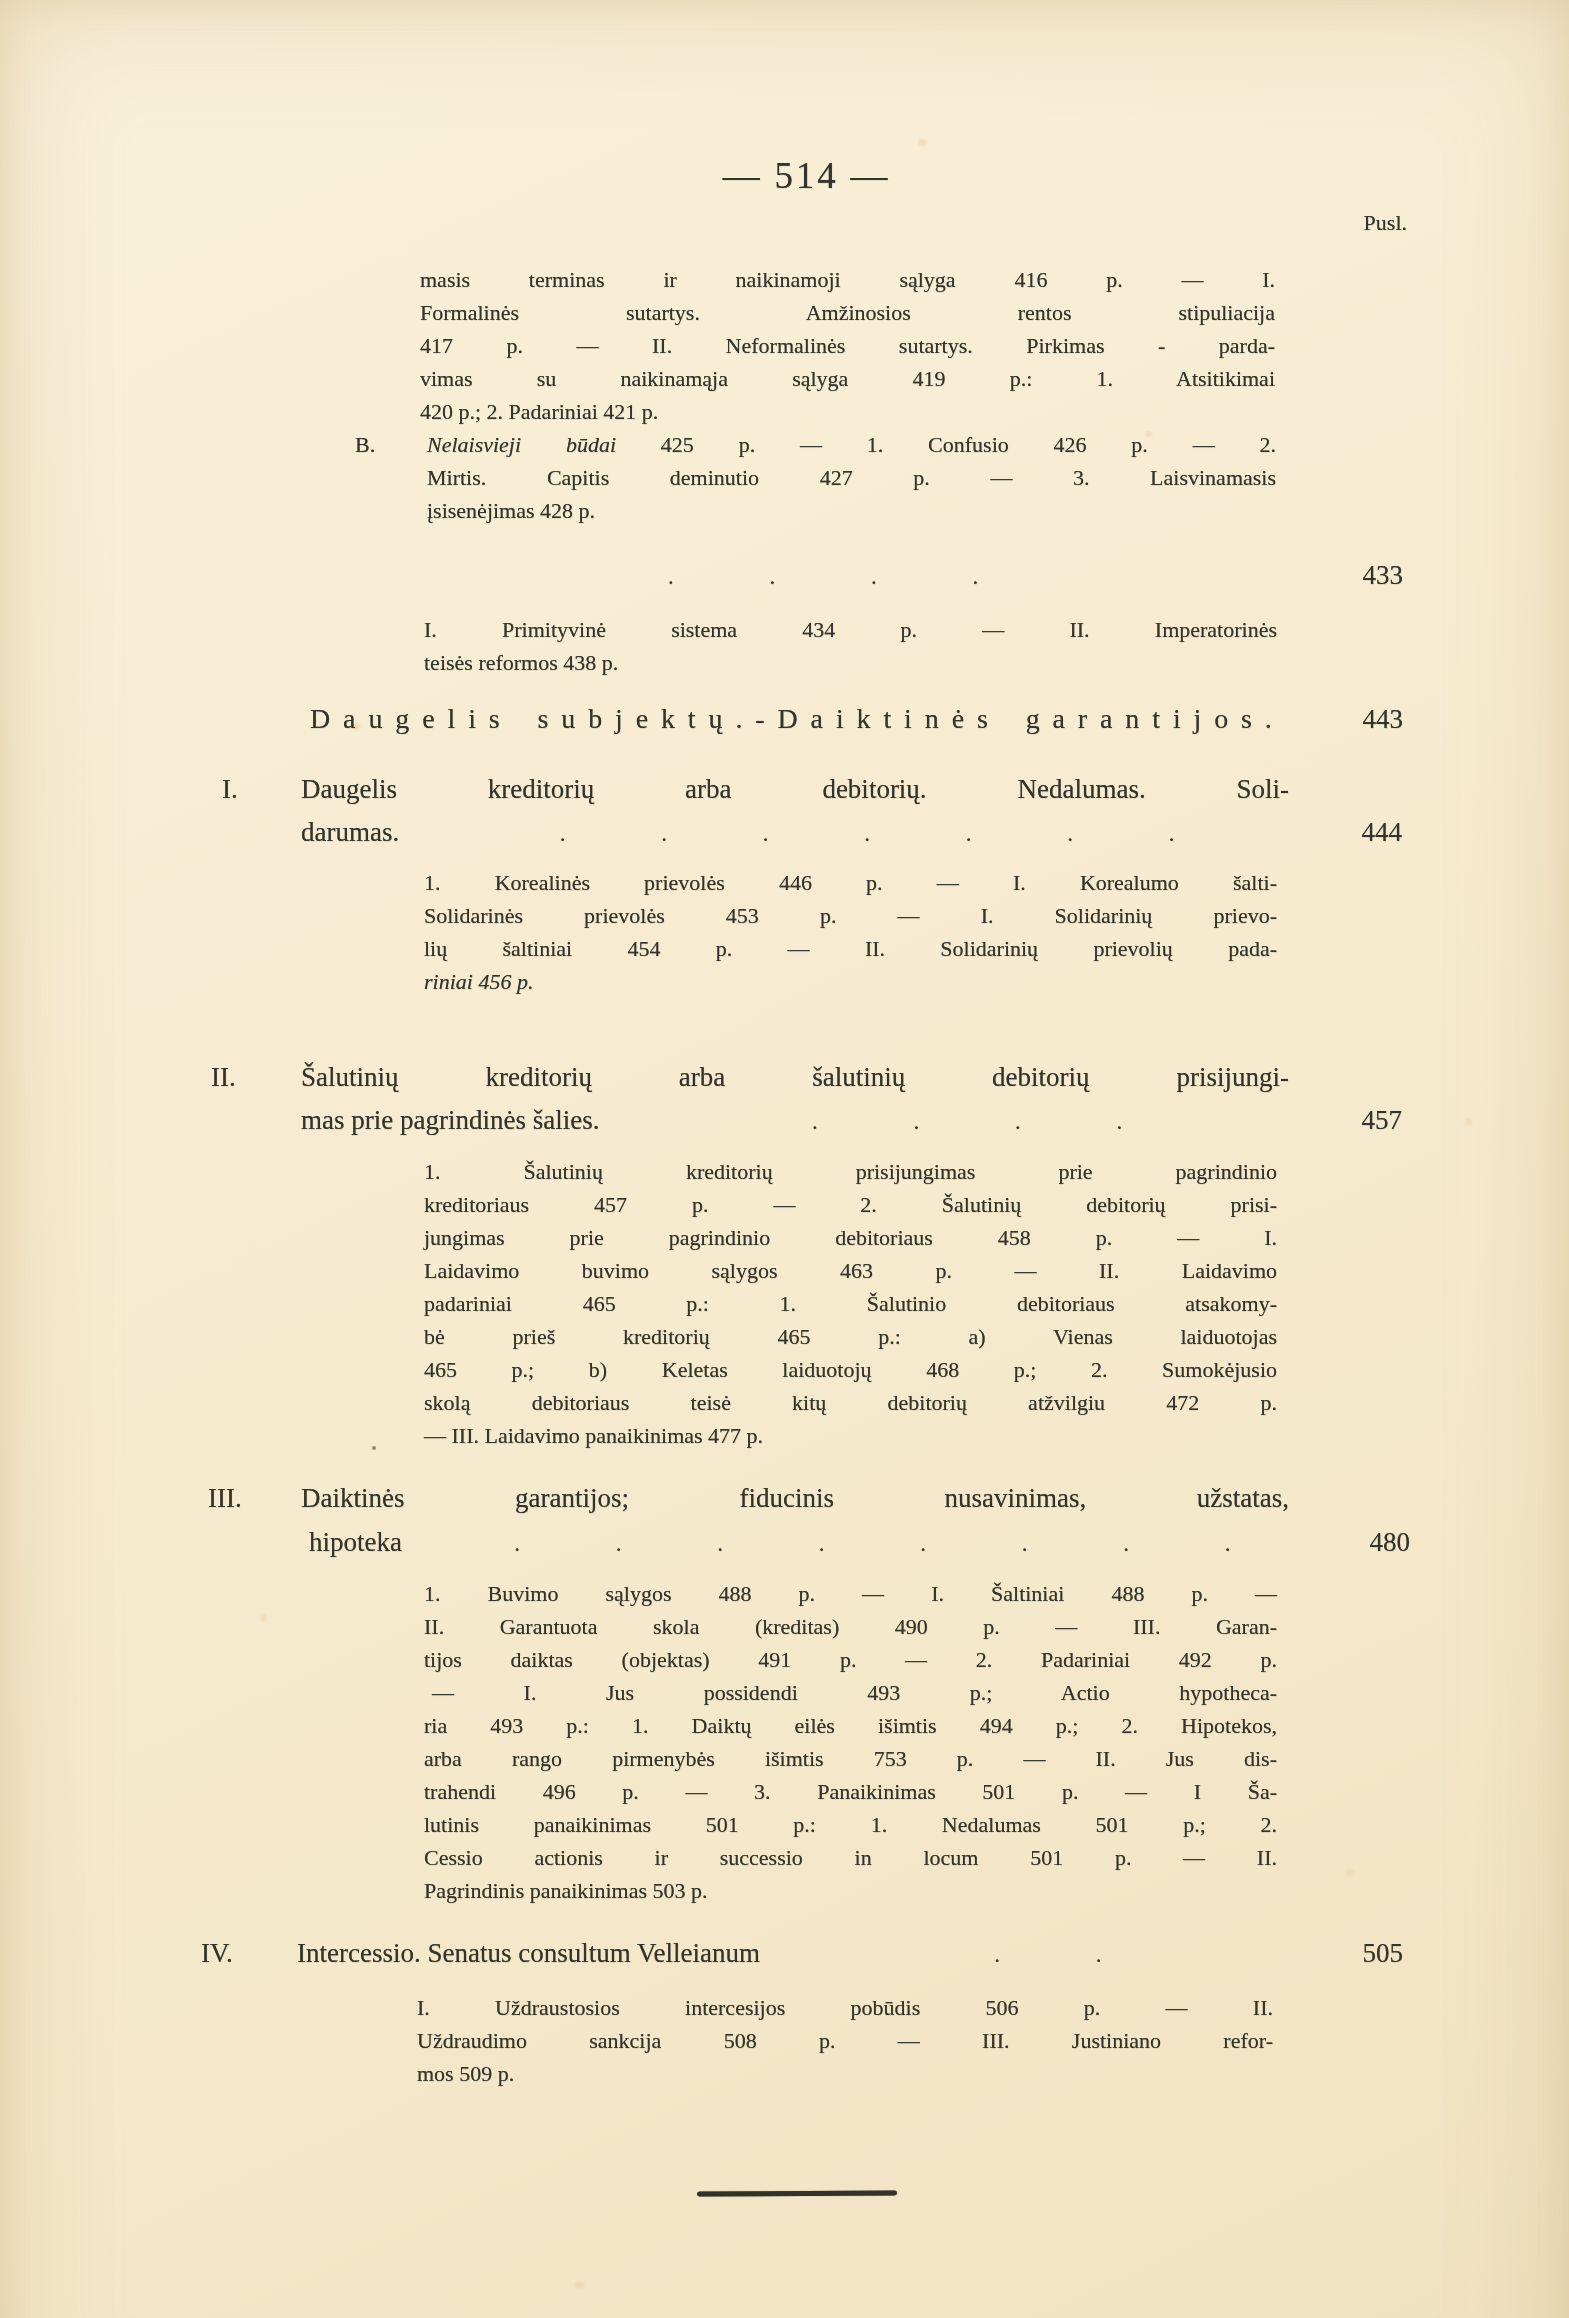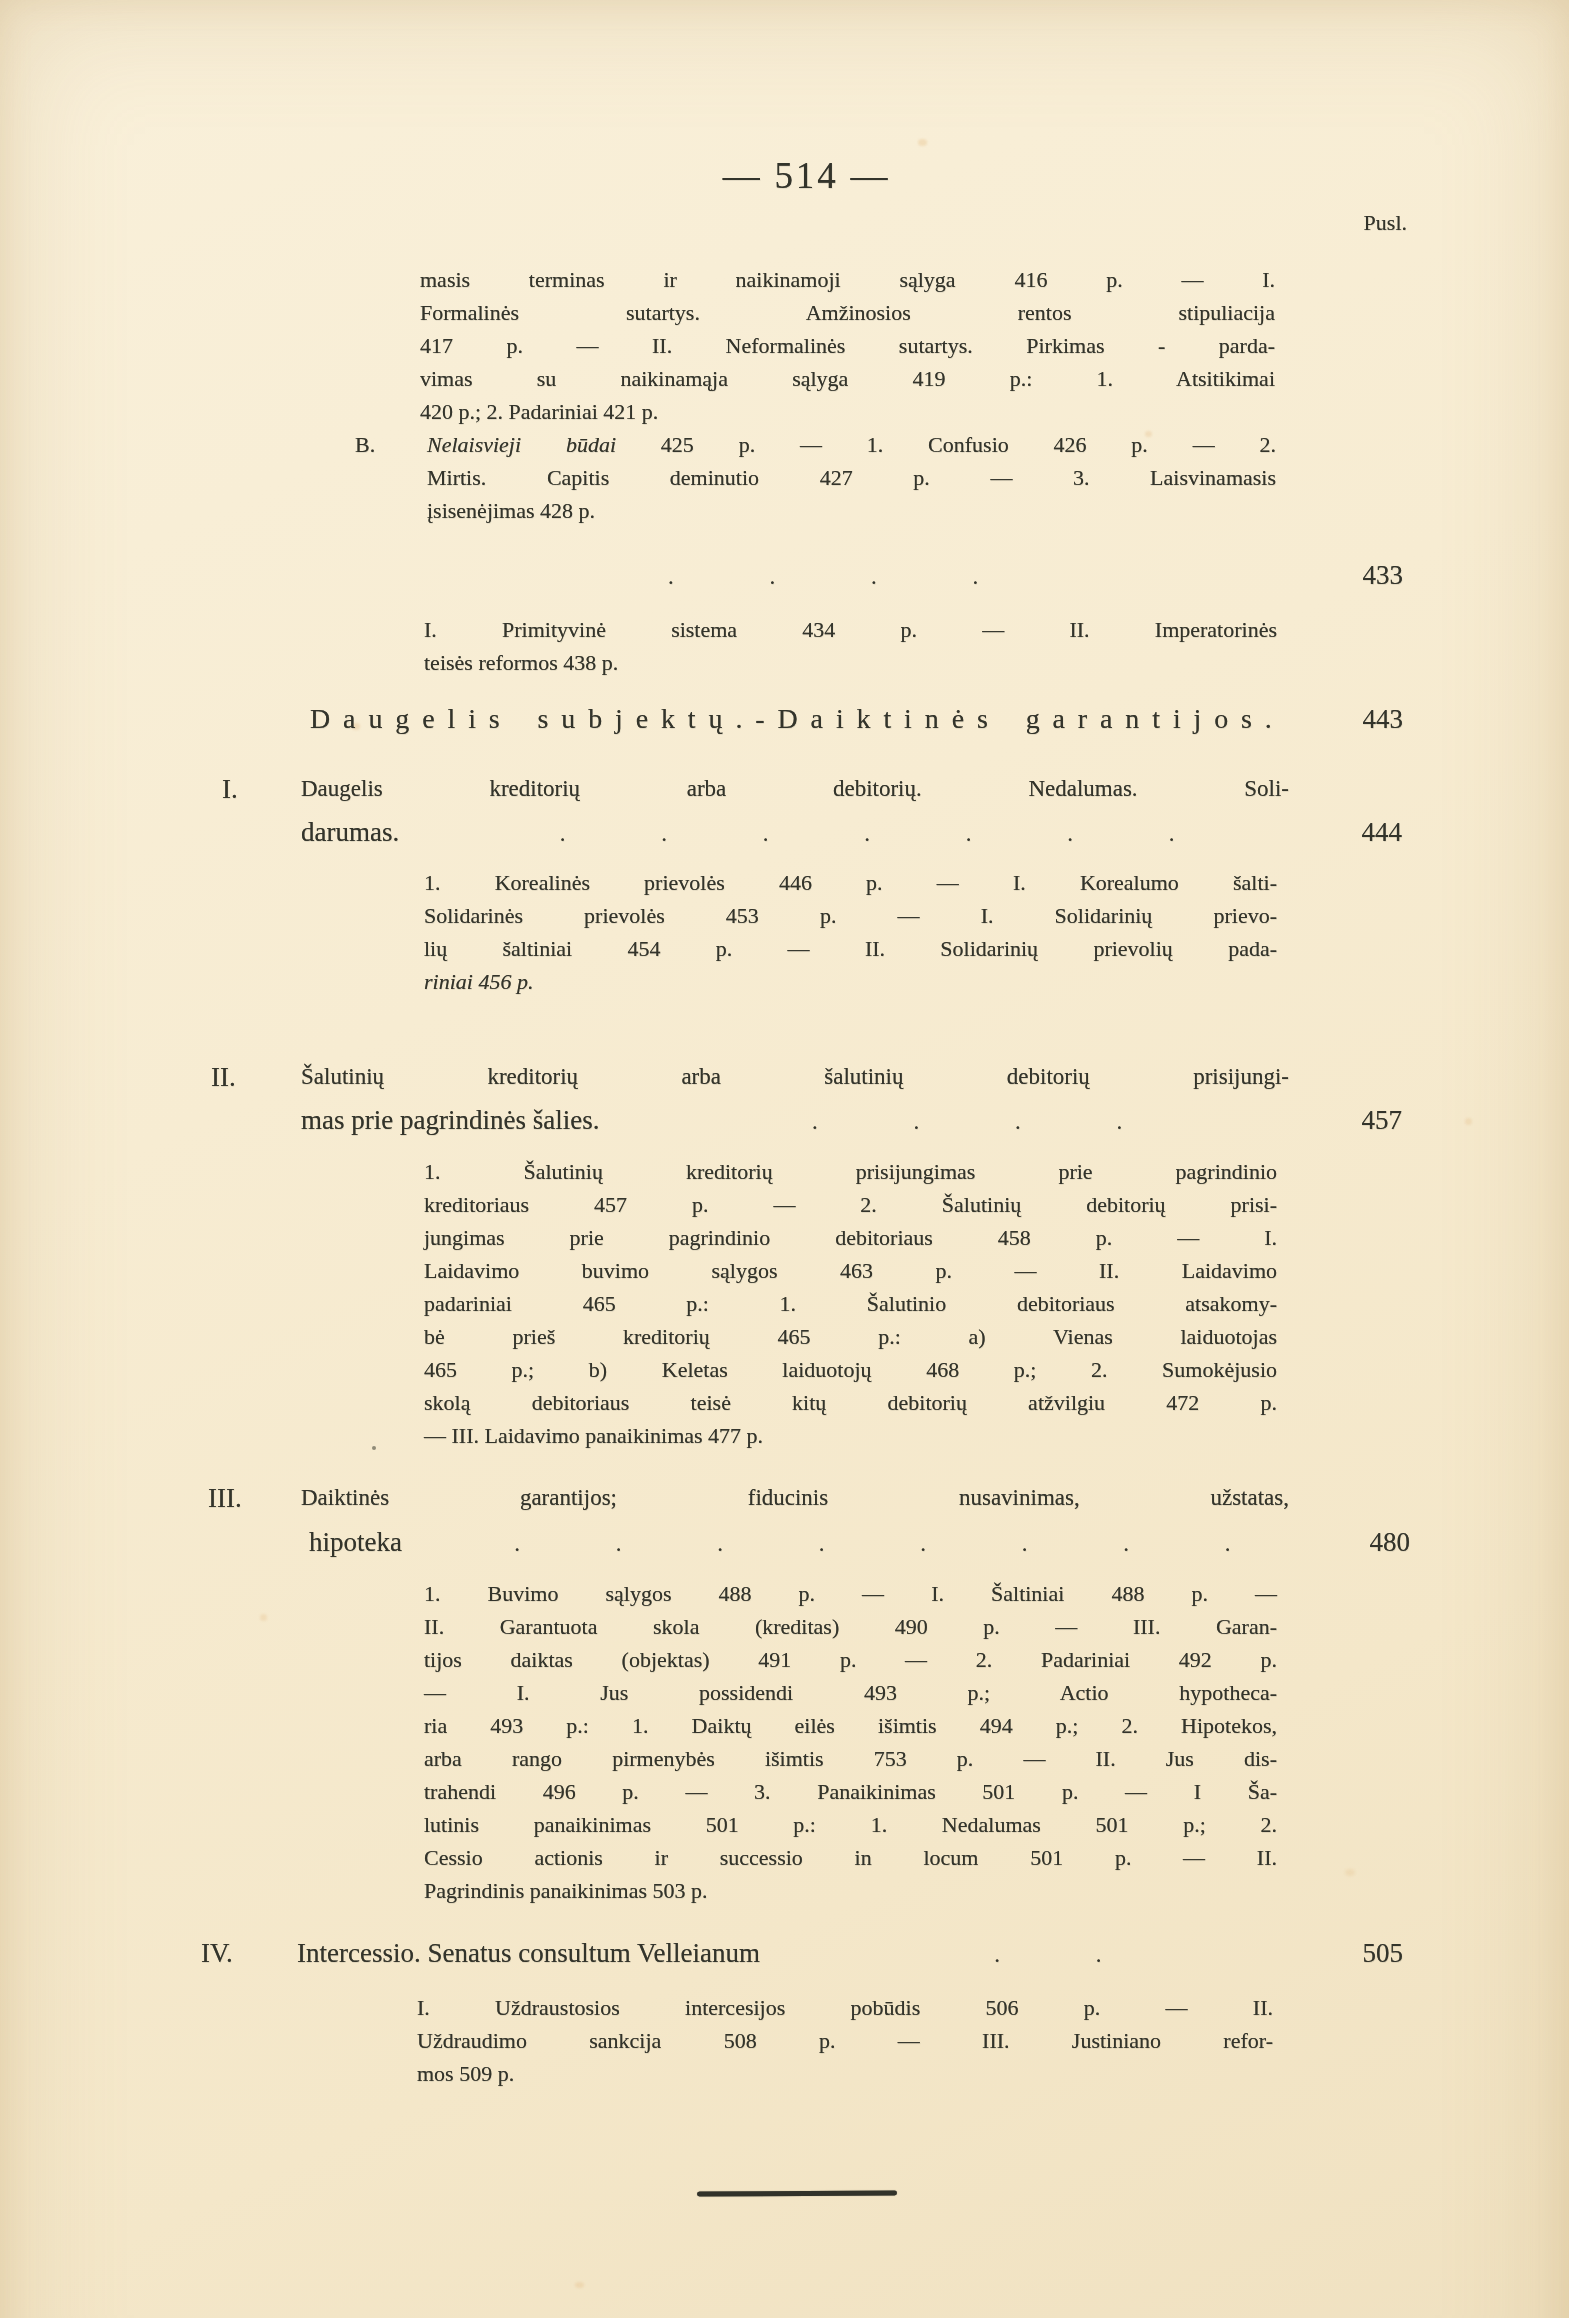--- a/index.html
+++ b/index.html
@@ -18,21 +18,21 @@
   .abs{position:absolute;}
   
   .pageno{font-size:37px;letter-spacing:2.8px;text-align:center;}
   .pusl{font-size:22px;text-align:right;}
   
   .para{position:absolute;font-size:22px;line-height:33px;}
   .para .ln{height:33px;}
   .jline{text-align:justify;text-align-last:justify;-moz-text-align-last:justify;word-spacing:0.06em;}
   .lline{text-align:left;text-align-last:left;}
   
-  .entryline{position:absolute;font-size:23px;line-height:44px;text-align:justify;text-align-last:justify;-moz-text-align-last:justify;}
+  .entryline{position:absolute;font-size:27px;line-height:44px;text-align:justify;text-align-last:justify;-moz-text-align-last:justify;}
   .romlabel{position:absolute;font-size:27px;line-height:44px;}
   
   .leader{position:absolute;display:flex;align-items:baseline;font-size:27px;line-height:44px;}
   .leader .ltext{white-space:nowrap;}
   .leader .dots{flex:1;text-align:center;word-spacing:90px;white-space:nowrap;overflow:hidden;font-size:23px;}
   .leader .pnum{min-width:67px;text-align:right;font-size:27px;}
   .h1sp{letter-spacing:0.55em;word-spacing:0.45em;font-size:28px;}
   .h2sp{letter-spacing:0.46em;word-spacing:0.18em;font-size:28px;}
   .it{font-style:italic;}
   .rule{position:absolute;background:#31322a;border-radius:2.8px;transform:rotate(-0.35deg);
@@ -129,21 +129,21 @@
 <div class="leader ink" style="left:301px;top:1520px;width:1101px;margin-left:8px;">
   <span class="ltext">hipoteka</span>
   <span class="dots">. . . . . . . .</span>
   <span class="pnum">480</span>
 </div>
 
 <div class="para ink" style="left:424px;top:1577px;width:853px;line-height:33px;">
   <div class="ln jline" style="height:33px;">1. Buvimo sąlygos 488 p. — I. Šaltiniai 488 p. —</div>
   <div class="ln jline" style="height:33px;">II. Garantuota skola (kreditas) 490 p. — III. Garan-</div>
   <div class="ln jline" style="height:33px;">tijos daiktas (objektas) 491 p. — 2. Padariniai 492 p.</div>
-  <div class="ln jline" style="height:33px;">— I. Jus possidendi 493 p.; Actio hypotheca-</div>
+  <div class="ln jline" style="height:33px;margin-left:8px;">— I. Jus possidendi 493 p.; Actio hypotheca-</div>
   <div class="ln jline" style="height:33px;">ria 493 p.: 1. Daiktų eilės išimtis 494 p.; 2. Hipotekos,</div>
   <div class="ln jline" style="height:33px;">arba rango pirmenybės išimtis 753 p. — II. Jus dis-</div>
   <div class="ln jline" style="height:33px;">trahendi 496 p. — 3. Panaikinimas 501 p. — I Ša-</div>
   <div class="ln jline" style="height:33px;">lutinis panaikinimas 501 p.: 1. Nedalumas 501 p.; 2.</div>
   <div class="ln jline" style="height:33px;">Cessio actionis ir successio in locum 501 p. — II.</div>
   <div class="ln lline" style="height:33px;">Pagrindinis panaikinimas 503 p.</div>
 </div>
 
 <div class="romlabel ink" style="left:201px;top:1931px;">IV.</div>
 <div class="leader ink" style="left:297px;top:1931px;width:1106px;">

